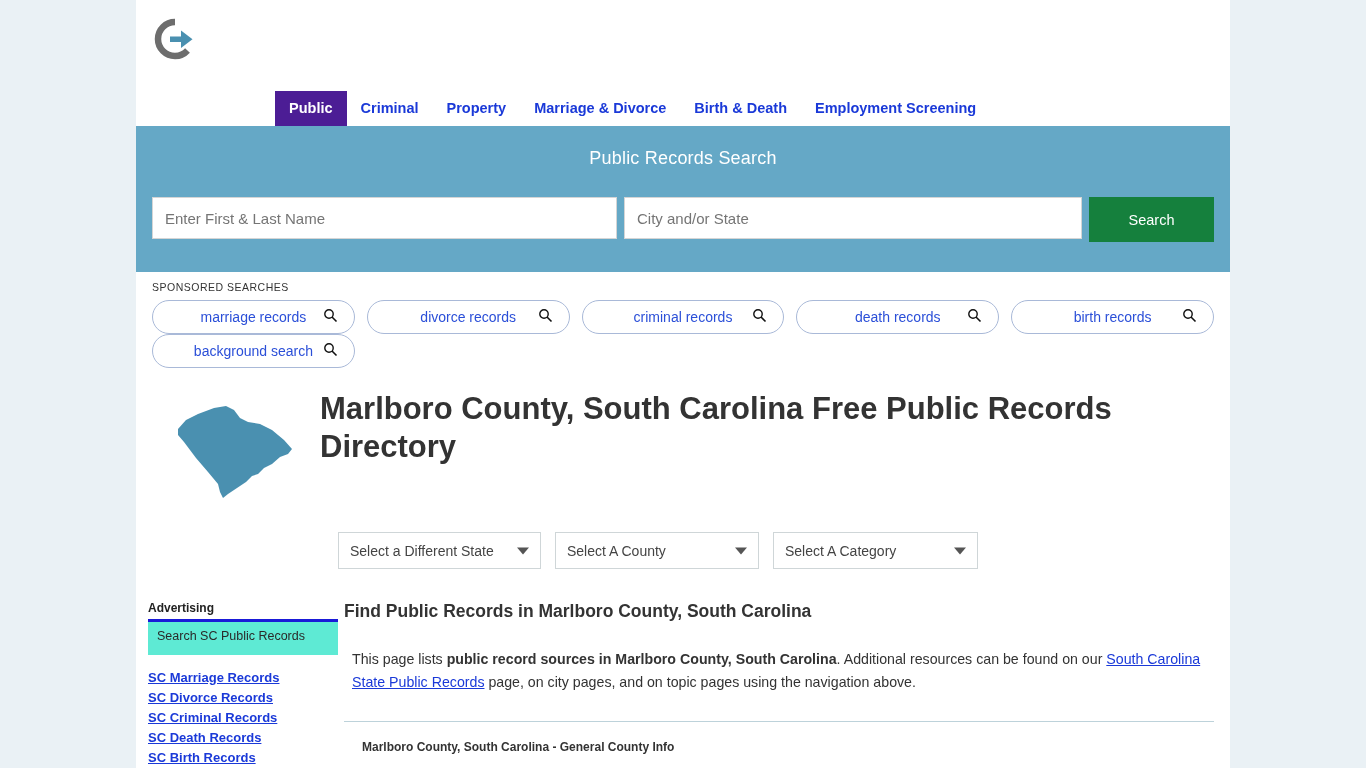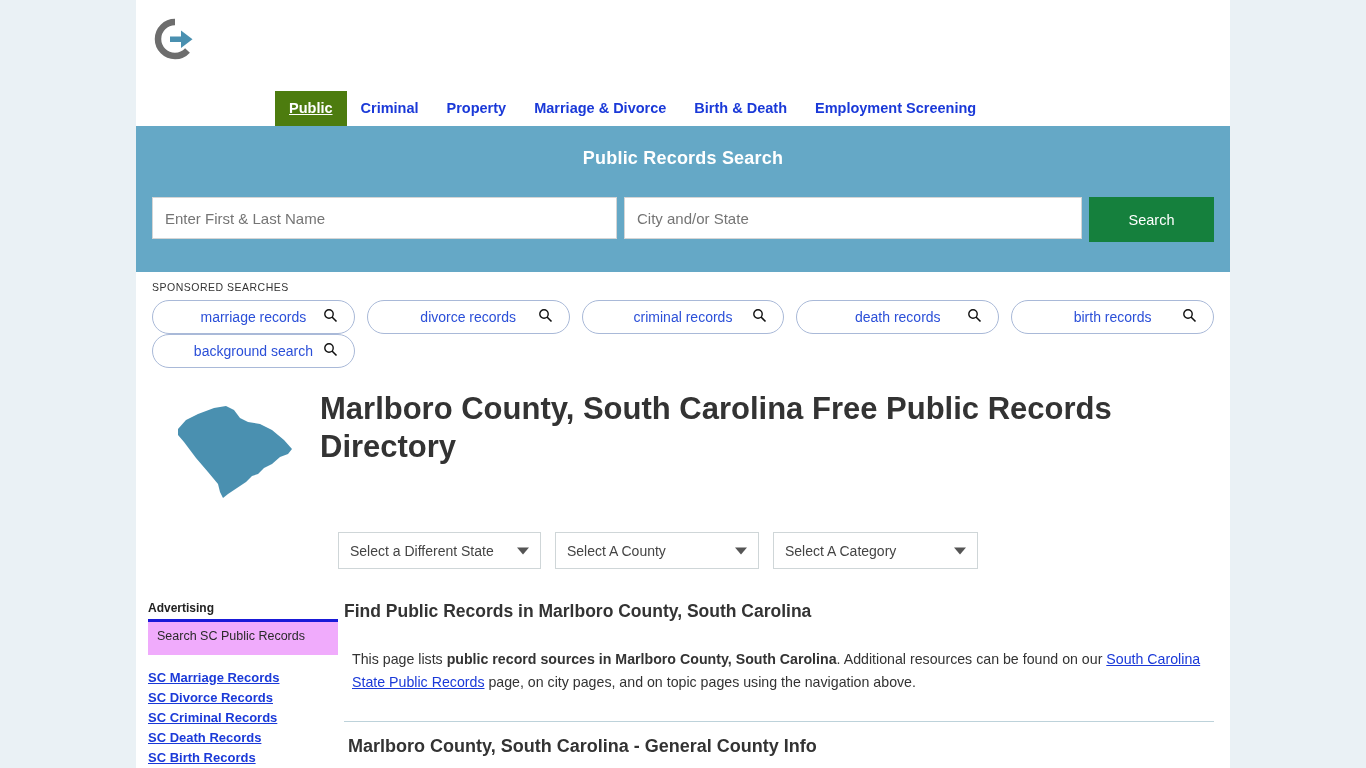--- a/index.html
+++ b/index.html
@@ -30,26 +30,26 @@
     position: relative; height: 46px;
     padding-left: 139px;
     display: flex; align-items: flex-end;
     background: #fff;
   }
   .tab {
     font-size: 14.5px; font-weight: bold; color: #1a39d8;
     padding: 10px 14px 11px 14px;
     line-height: 1; white-space: nowrap; cursor: pointer;
   }
-  .tab.active { background: #4d7c0f; color: #ffffff; text-decoration: underline; }
+  .tab.active { background: #4c1d95; color: #ffffff; }
 
   
   .banner { background: #65a8c6; padding: 22px 16px 30px; }
   .banner-title {
-    text-align: center; color: #fff; font-size: 18px; font-weight: bold;
+    text-align: center; color: #fff; font-size: 18px; font-weight: normal;
     margin: 0 0 28px 0; letter-spacing: .2px;
   }
   .search-row { display: flex; gap: 7px; }
   .search-input {
     height: 42px; border: 1px solid #d5d5d5; background: #fff;
     font-size: 15px; color: #777; padding: 0 12px;
     font-family: "Liberation Sans", sans-serif; outline: none;
   }
   .search-input.name { flex: 0 0 465px; }
   .search-input.city { flex: 1 1 auto; }
@@ -92,36 +92,36 @@
     position: absolute; right: 11px; top: 50%; transform: translateY(-50%);
     width: 0; height: 0; border-left: 6px solid transparent;
     border-right: 6px solid transparent; border-top: 7px solid #555;
   }
 
   
   .cols { display: flex; padding: 32px 16px 0 0; }
   .sidebar { flex: 0 0 202px; padding-left: 12px; }
   .ad-label { font-size: 12px; font-weight: bold; color: #222; margin-bottom: 4px; }
   .ad-box {
-    background: #f0abfc; border-top: 3px solid #1a1ad8;
+    background: #5eead4; border-top: 3px solid #1a1ad8;
     padding: 7px 9px 10px; font-size: 12.5px; color: #2a2a2a; line-height: 1.25;
     cursor: pointer;
   }
   .side-links { margin-top: 15px; }
   .side-links a {
     display: block; font-size: 13px; font-weight: bold; color: #1a39d8;
     text-decoration: underline; margin-bottom: 5px; cursor: pointer;
   }
   .main { flex: 1 1 auto; padding-left: 6px; }
   .section-head { font-size: 17.5px; font-weight: bold; color: #333; margin: 0 0 26px 0; }
   .body-text { font-size: 14.2px; color: #333; line-height: 1.6; margin: 8px; }
   .body-text b { font-weight: bold; }
   .body-text a { color: #1a39d8; text-decoration: underline; cursor: pointer; }
   .divider { border: none; border-top: 1px solid #bdd2da; margin: 28px 0 14px 0; }
-  .subhead { font-size: 18px; font-weight: bold; color: #333; margin: 4px; }
+  .subhead { font-size: 12px; font-weight: bold; color: #333; margin: 18px; }
 </style>
 </head>
 <body>
 
 <div class="page">
 
   <div class="logo-bar">
     <div class="logo">
       <span class="logo-mark">
         <svg width="46" height="46" viewBox="0 0 46 46">

